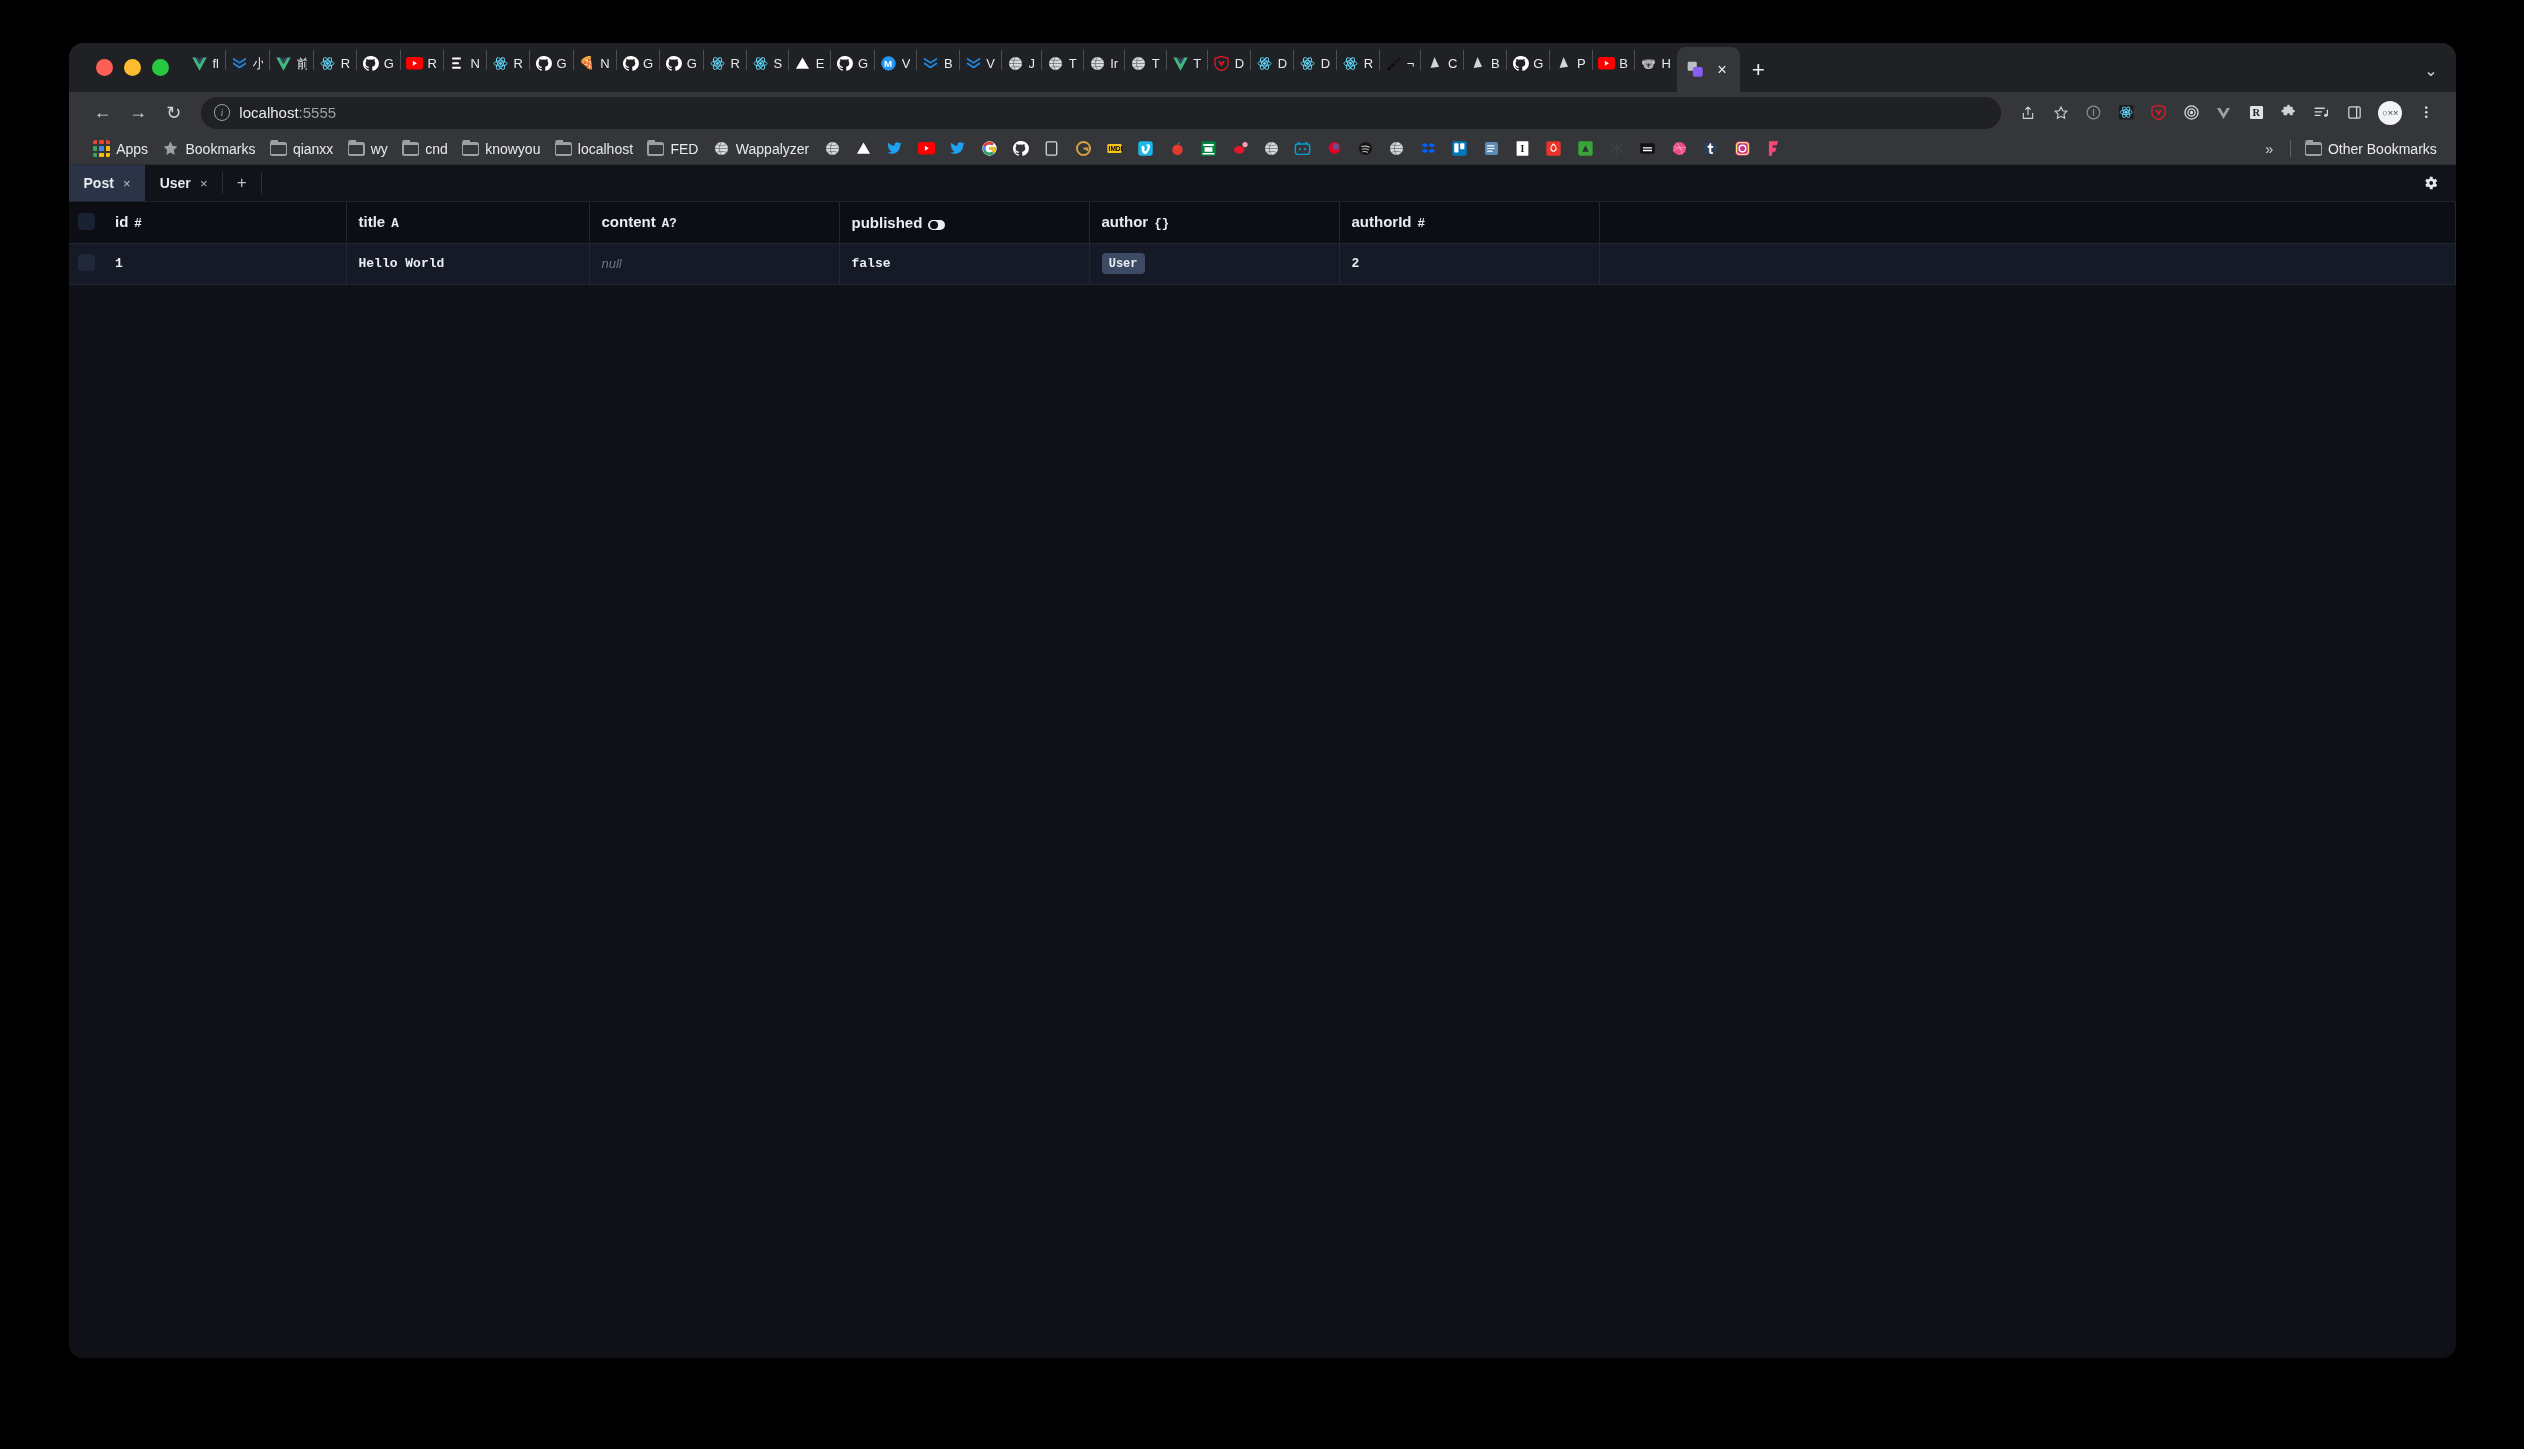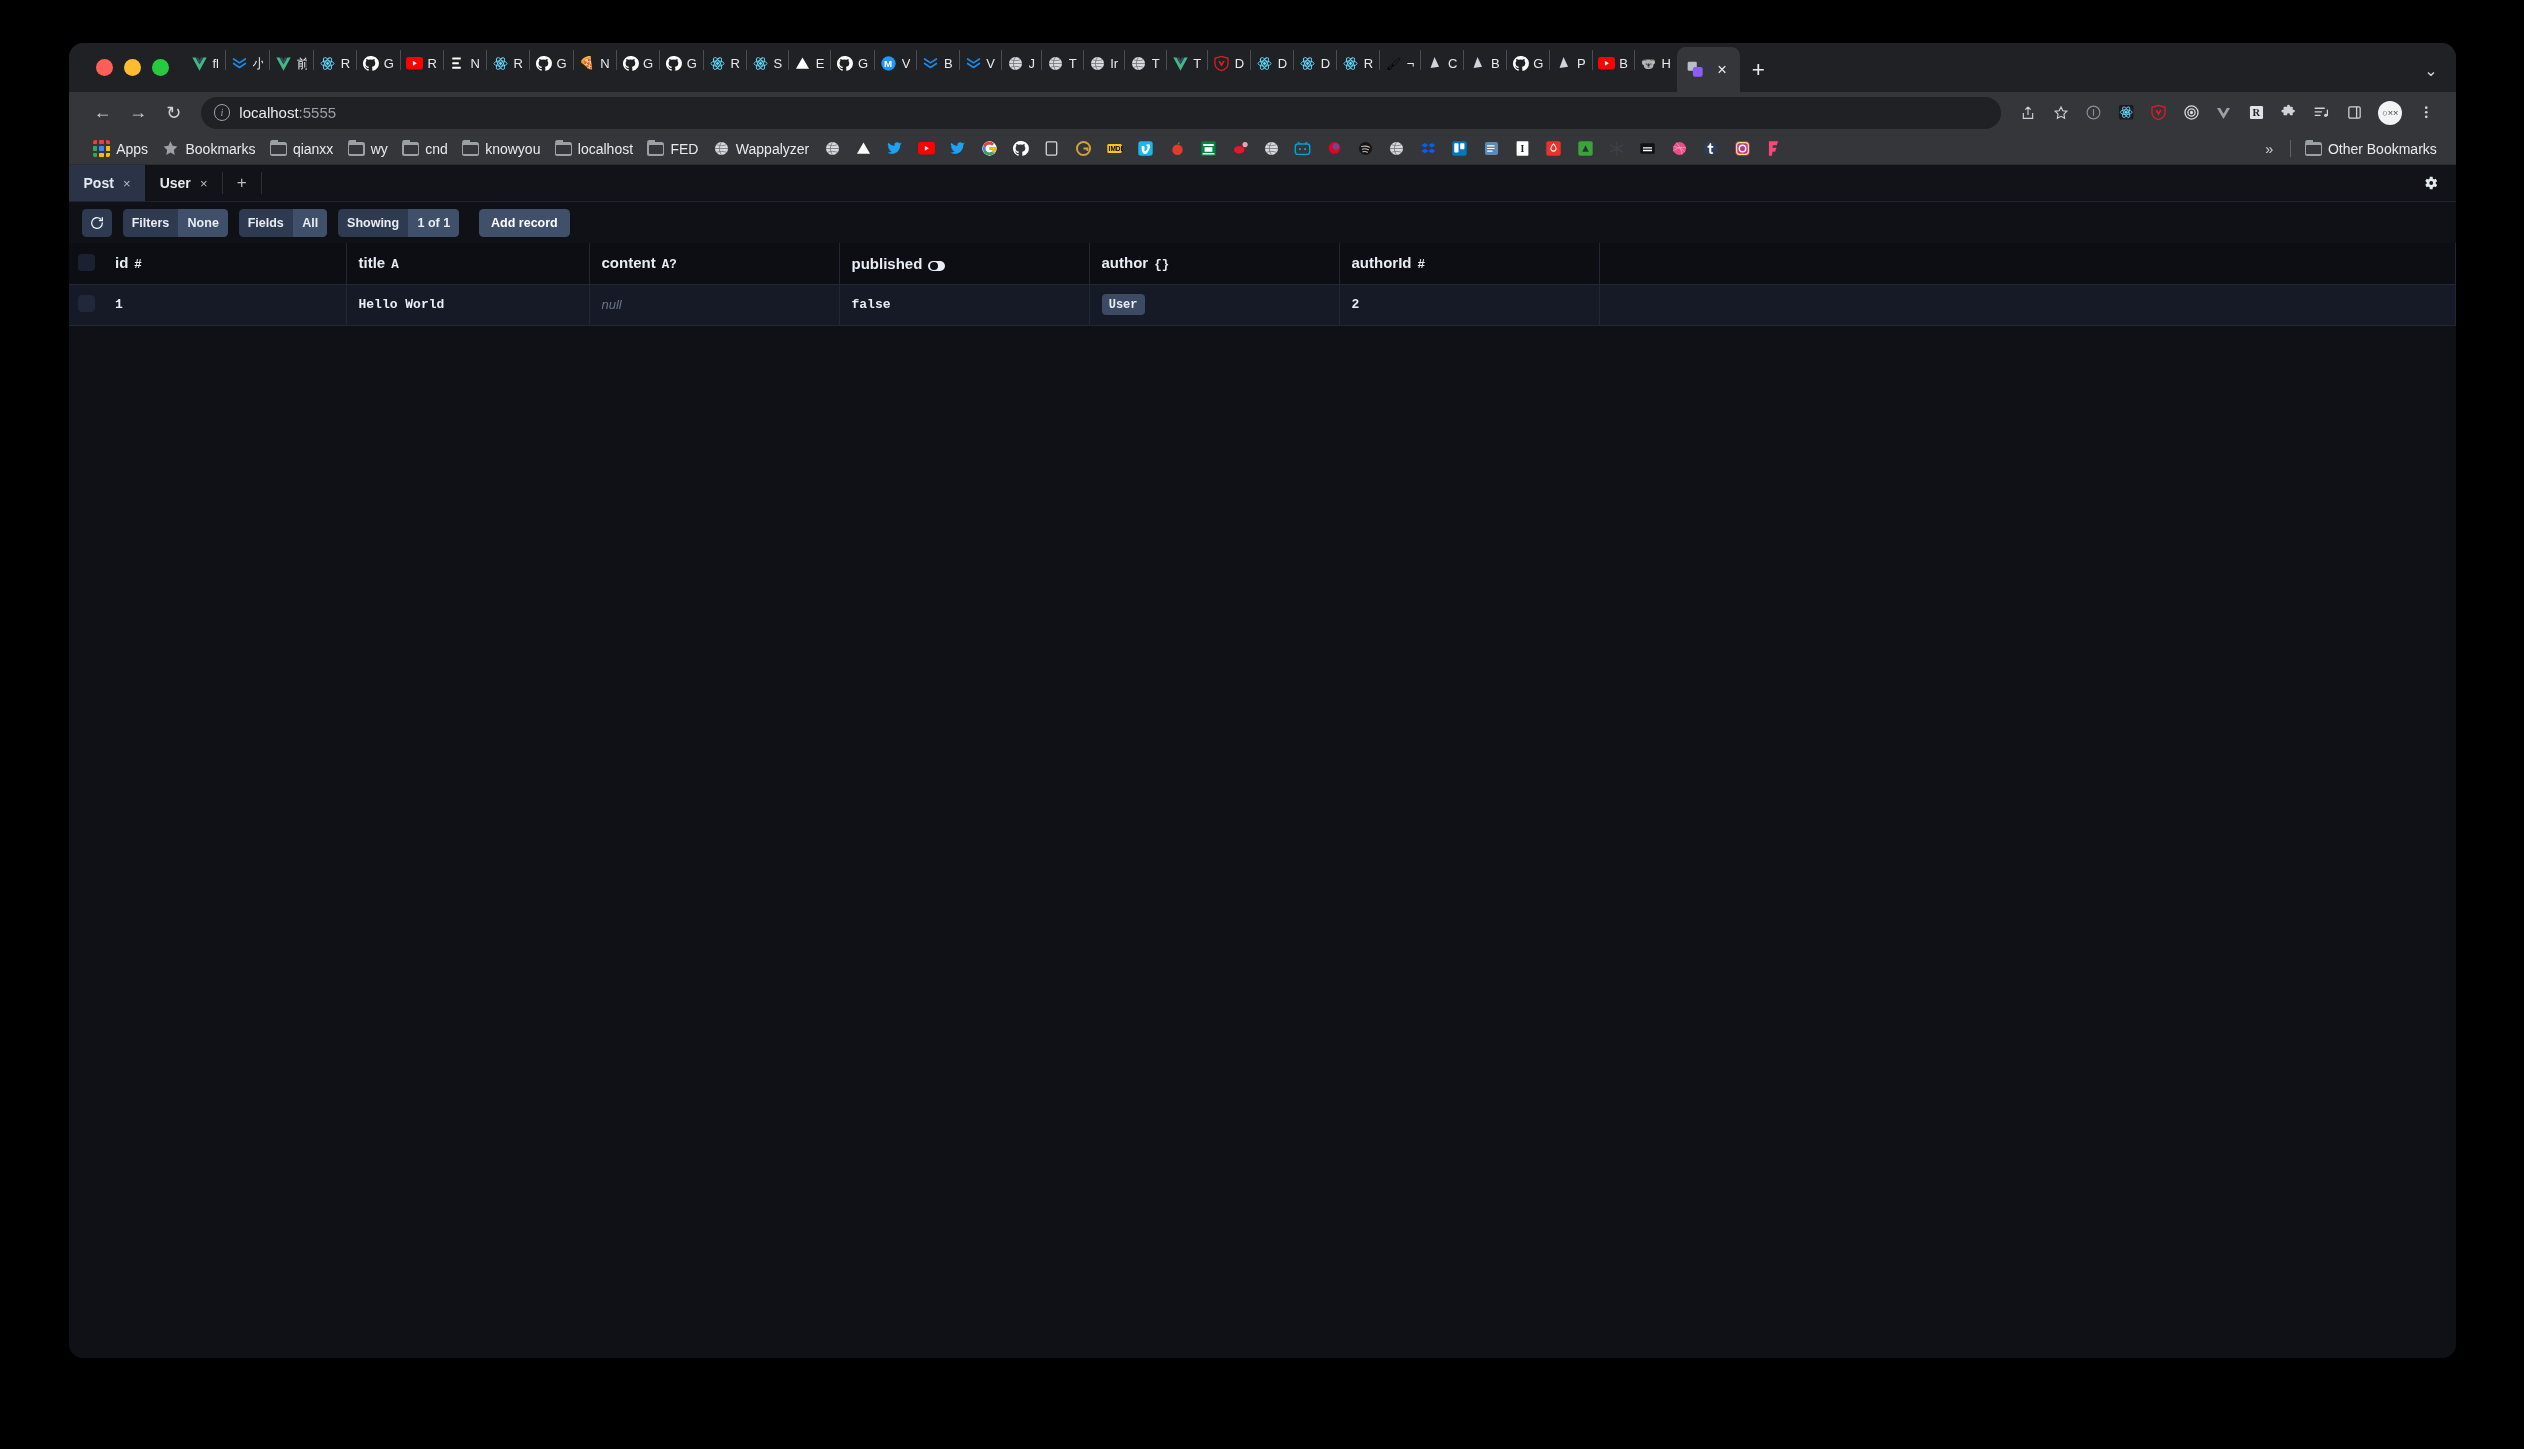--- a/index.html
+++ b/index.html
@@ -1045,45 +1045,20 @@
       <div class="ptab-sep"></div>
 
       <div id="prisma-gear">
         <svg width="17" height="17" viewBox="0 0 24 24" fill="#e4e8ef">
           <path d="M19.4 13a7.6 7.6 0 000-2l2-1.6-2-3.4-2.4 1a7.6 7.6 0 00-1.7-1L15 3.2h-4l-.3 2.7a7.6 7.6 0 00-1.7 1l-2.4-1-2 3.4L6.6 11a7.6 7.6 0 000 2l-2 1.6 2 3.4 2.4-1c.5.4 1.1.8 1.7 1l.3 2.8h4l.3-2.7c.6-.3 1.2-.6 1.7-1l2.4 1 2-3.4z"></path>
           <circle cx="13" cy="12" r="2.7" fill="#111318"></circle>
         </svg>
       </div>
     </div>
 
-    <div id="prisma-toolbar">
-      <div id="refresh-btn">
-        <svg width="16" height="16" viewBox="0 0 24 24" fill="none" stroke="#e9edf4" stroke-width="2" stroke-linecap="round">
-          <path d="M20 12a8 8 0 11-2.6-5.9"></path>
-            <path d="M20 4v4.2h-4.2"></path>
-        </svg>
-      </div>
-
-      <div class="pbtn">
-        <span class="seg-a">Filters</span>
-        <span class="seg-b">None</span>
-      </div>
-
-      <div class="pbtn">
-        <span class="seg-a">Fields</span>
-        <span class="seg-b">All</span>
-      </div>
-
-      <div class="pbtn">
-        <span class="seg-a">Showing</span>
-        <span class="seg-b">1 of 1</span>
-      </div>
-
-      <div id="add-record-btn">Add record</div>
-    </div>
 
     <div id="table-wrap">
       <table id="data-table">
         <colgroup>
           <col style="width:34px">
           <col style="width:243px">
           <col style="width:243px">
           <col style="width:250px">
           <col style="width:250px">
           <col style="width:250px">

